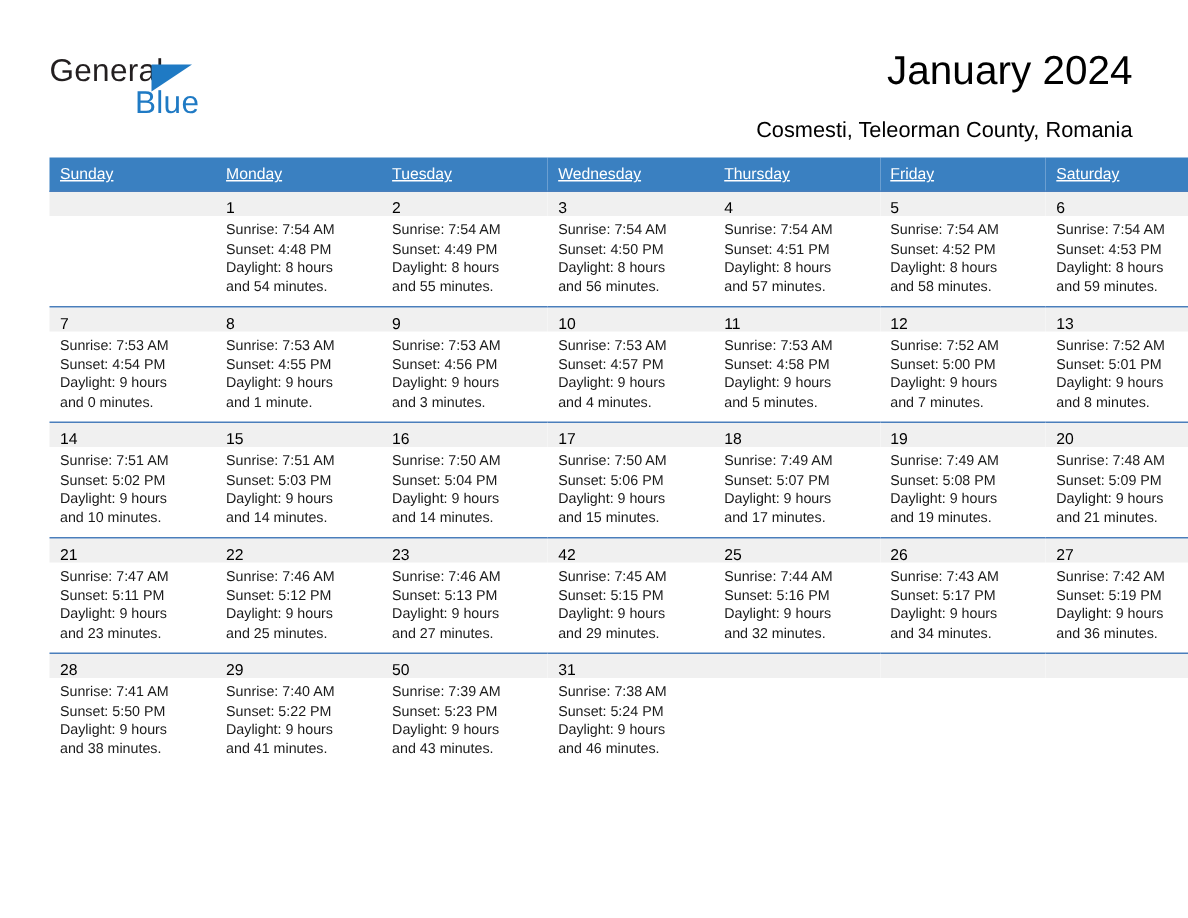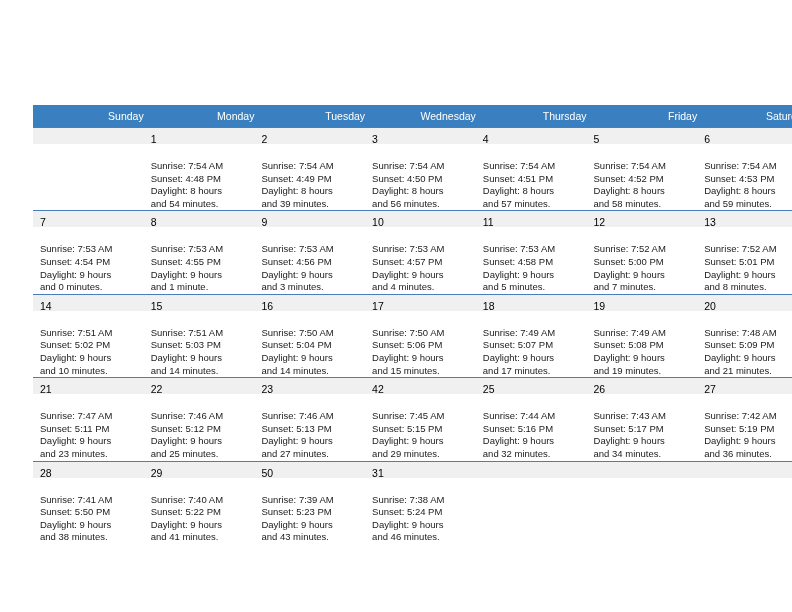--- a/index.html
+++ b/index.html
@@ -92,64 +92,76 @@
   table.cal {
     border-collapse: collapse;
     table-layout: fixed;
     width: 726px;
   }
   table.cal th {
     background: #3a80c1;
     color: #ffffff;
     font-size: 10.5px;
     font-weight: normal;
-    text-align: right;
+    text-align: left;
     padding: 5px 0 5px 7px;
     height: 12px;
     width: 103.71px;
+    text-decoration: underline;
   }
   table.cal td {
     vertical-align: top;
     height: 76px;
     padding: 0;
     border-top: 1px solid #4a7ebb;
     background: #ffffff;
   }
   .daynum-bar {
     height: 16px;
     padding: 1px 0 1px 7px;
     box-sizing: border-box;
     background: #f0f0f0;
   }
   .daynum {
     font-size: 10.5px;
     color: #000000;
     line-height: 14px;
   }
   .details {
-    padding: 16px 4px 0 7px;
+    padding: 4px 4px 0 7px;
     font-size: 9.5px;
     line-height: 12.6px;
     color: #1a1a1a;
   }
   .details div {
     white-space: nowrap;
   }
   td.blank-cell {
     background: #ffffff;
   }
   td.blank-cell .daynum-bar {
     background: #f0f0f0;
   }
 </style>
 </head>
 <body>
 
 <div class="page">
 
+  <div class="header">
+
+    <div class="logo">
+      <span class="logo-general">General</span>
+      <span class="logo-triangle"></span>
+      <span class="logo-blue">Blue</span>
+    </div>
+
+    <div class="title">January 2024</div>
+    <div class="subtitle">Cosmesti, Teleorman County, Romania</div>
+  </div>
 
   <div class="calendar">
     <table class="cal">
       <thead>
         <tr>
           <th>Sunday</th>
           <th>Monday</th>
           <th>Tuesday</th>
           <th>Wednesday</th>
           <th>Thursday</th>
@@ -170,21 +182,21 @@
                 <div>Daylight: 8 hours</div>
                 <div>and 54 minutes.</div>
               </div>
             </td>
             <td>
               <div class="daynum-bar"><span class="daynum">2</span></div>
               <div class="details">
                 <div>Sunrise: 7:54 AM</div>
                 <div>Sunset: 4:49 PM</div>
                 <div>Daylight: 8 hours</div>
-                <div>and 39 minutes.</div>
+                <div>and 55 minutes.</div>
               </div>
             </td>
             <td>
               <div class="daynum-bar"><span class="daynum">3</span></div>
               <div class="details">
                 <div>Sunrise: 7:54 AM</div>
                 <div>Sunset: 4:50 PM</div>
                 <div>Daylight: 8 hours</div>
                 <div>and 56 minutes.</div>
               </div>

